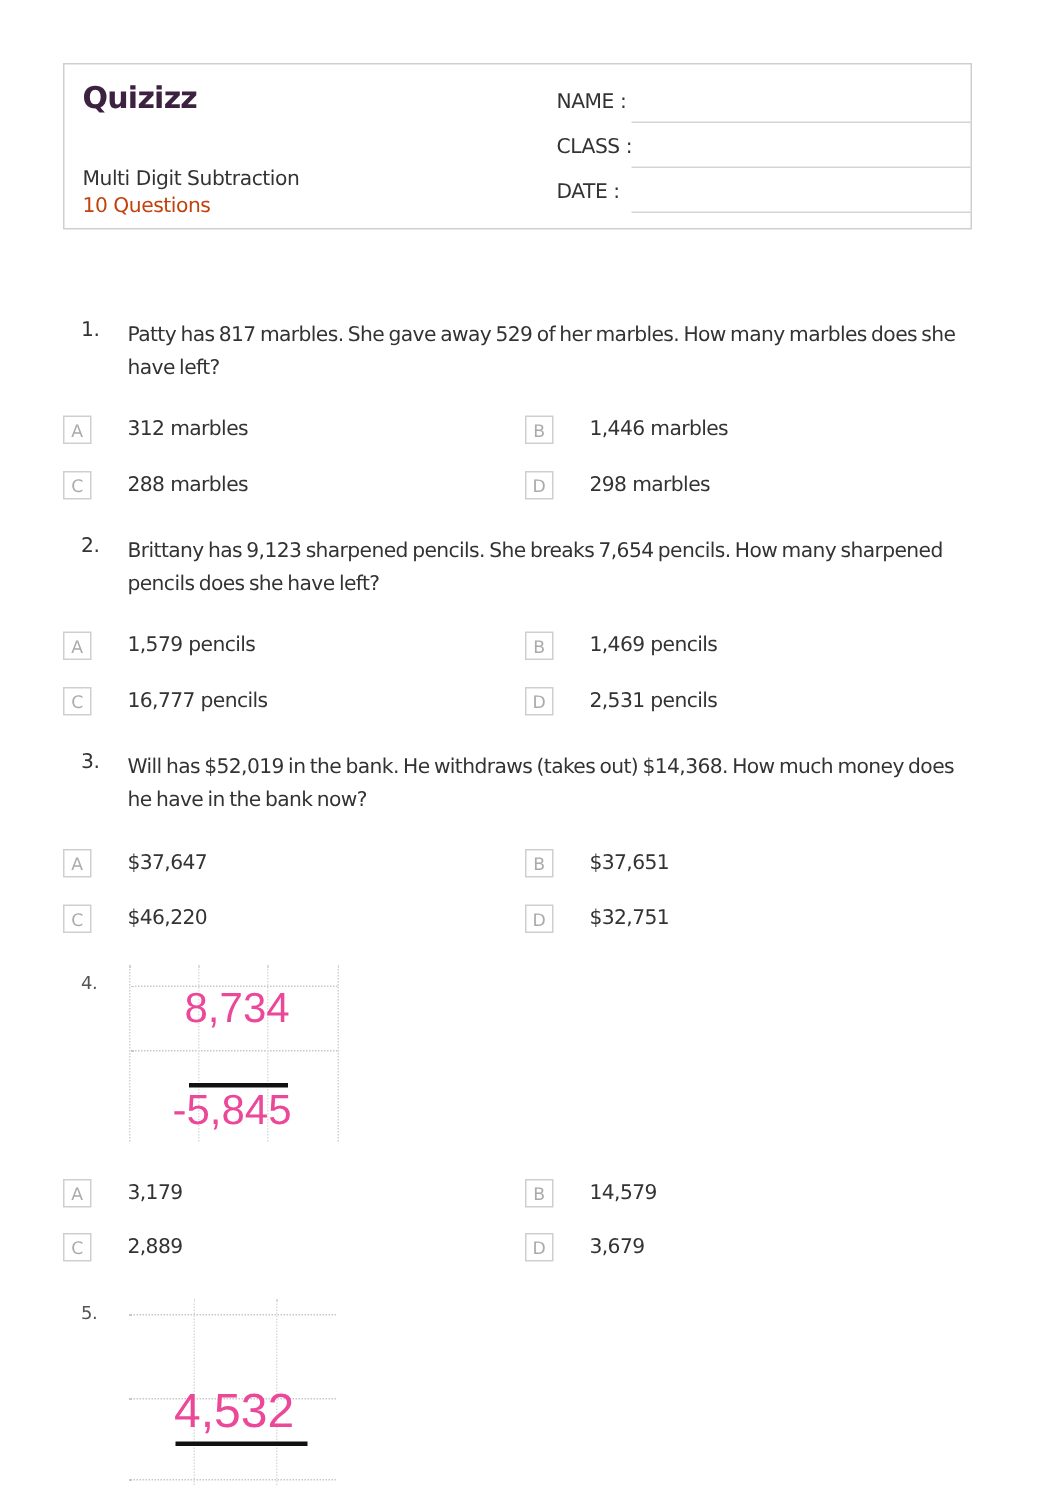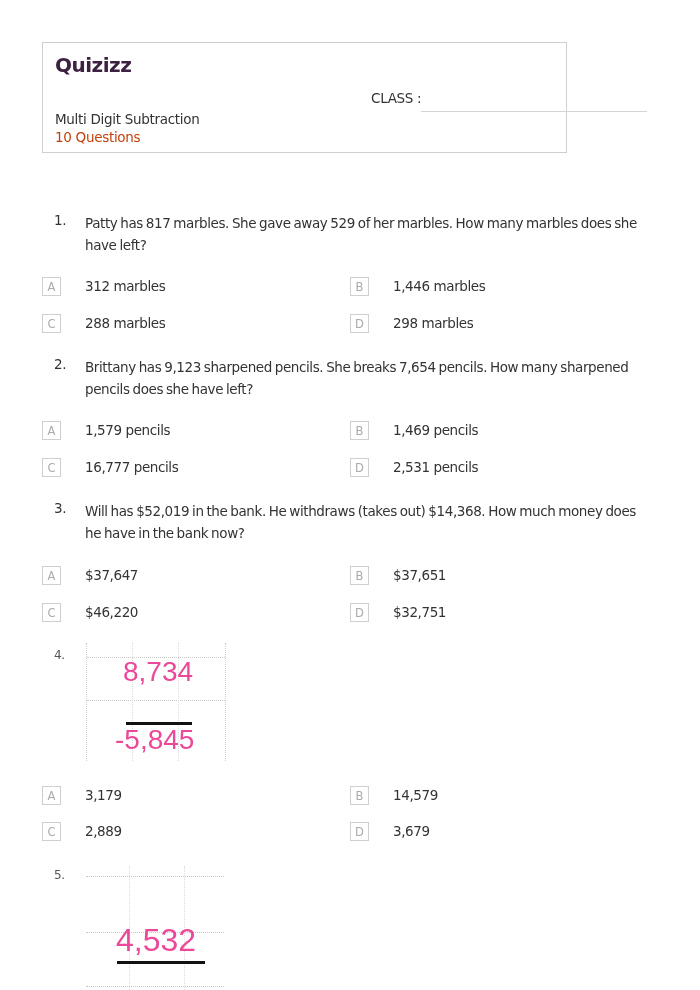--- a/index.html
+++ b/index.html
@@ -12,21 +12,21 @@
       height: 990px;
       position: relative;
       overflow: hidden;
       font-family: "DejaVu Sans", sans-serif;
       color: #333333;
     }
     .header-box {
       position: absolute;
       left: 42px;
       top: 42px;
-      width: 525px;
+      width: 606px;
       height: 111px;
       border: 1px solid #cfcfcf;
       box-sizing: border-box;
     }
     .logo {
       position: absolute;
       left: 12px;
       top: 10px;
       font-family: "DejaVu Sans", sans-serif;
       font-weight: bold;
@@ -163,22 +163,30 @@
     }
   </style>
 </head>
 <body>
 
 <div class="header-box">
   <div class="logo">Quizizz</div>
   <div class="quiz-title">Multi Digit Subtraction</div>
   <div class="quiz-count">10 Questions</div>
 
+  <div class="field" style="top:17px;">
+    <span class="field-label">NAME :</span>
+    <div class="field-line"></div>
+  </div>
   <div class="field" style="top:47px;">
     <span class="field-label">CLASS :</span>
+    <div class="field-line"></div>
+  </div>
+  <div class="field" style="top:77px;">
+    <span class="field-label">DATE  :</span>
     <div class="field-line"></div>
   </div>
 </div>
 
 <div class="question" style="top:212px;">
   <span class="q-num">1.</span>
   <div class="q-text">Patty has 817 marbles. She gave away 529 of her marbles. How many marbles does she have left?</div>
 </div>
 <div class="option" style="left:42px; top:277px; width:280px;">
   <span class="opt-box">A</span>

